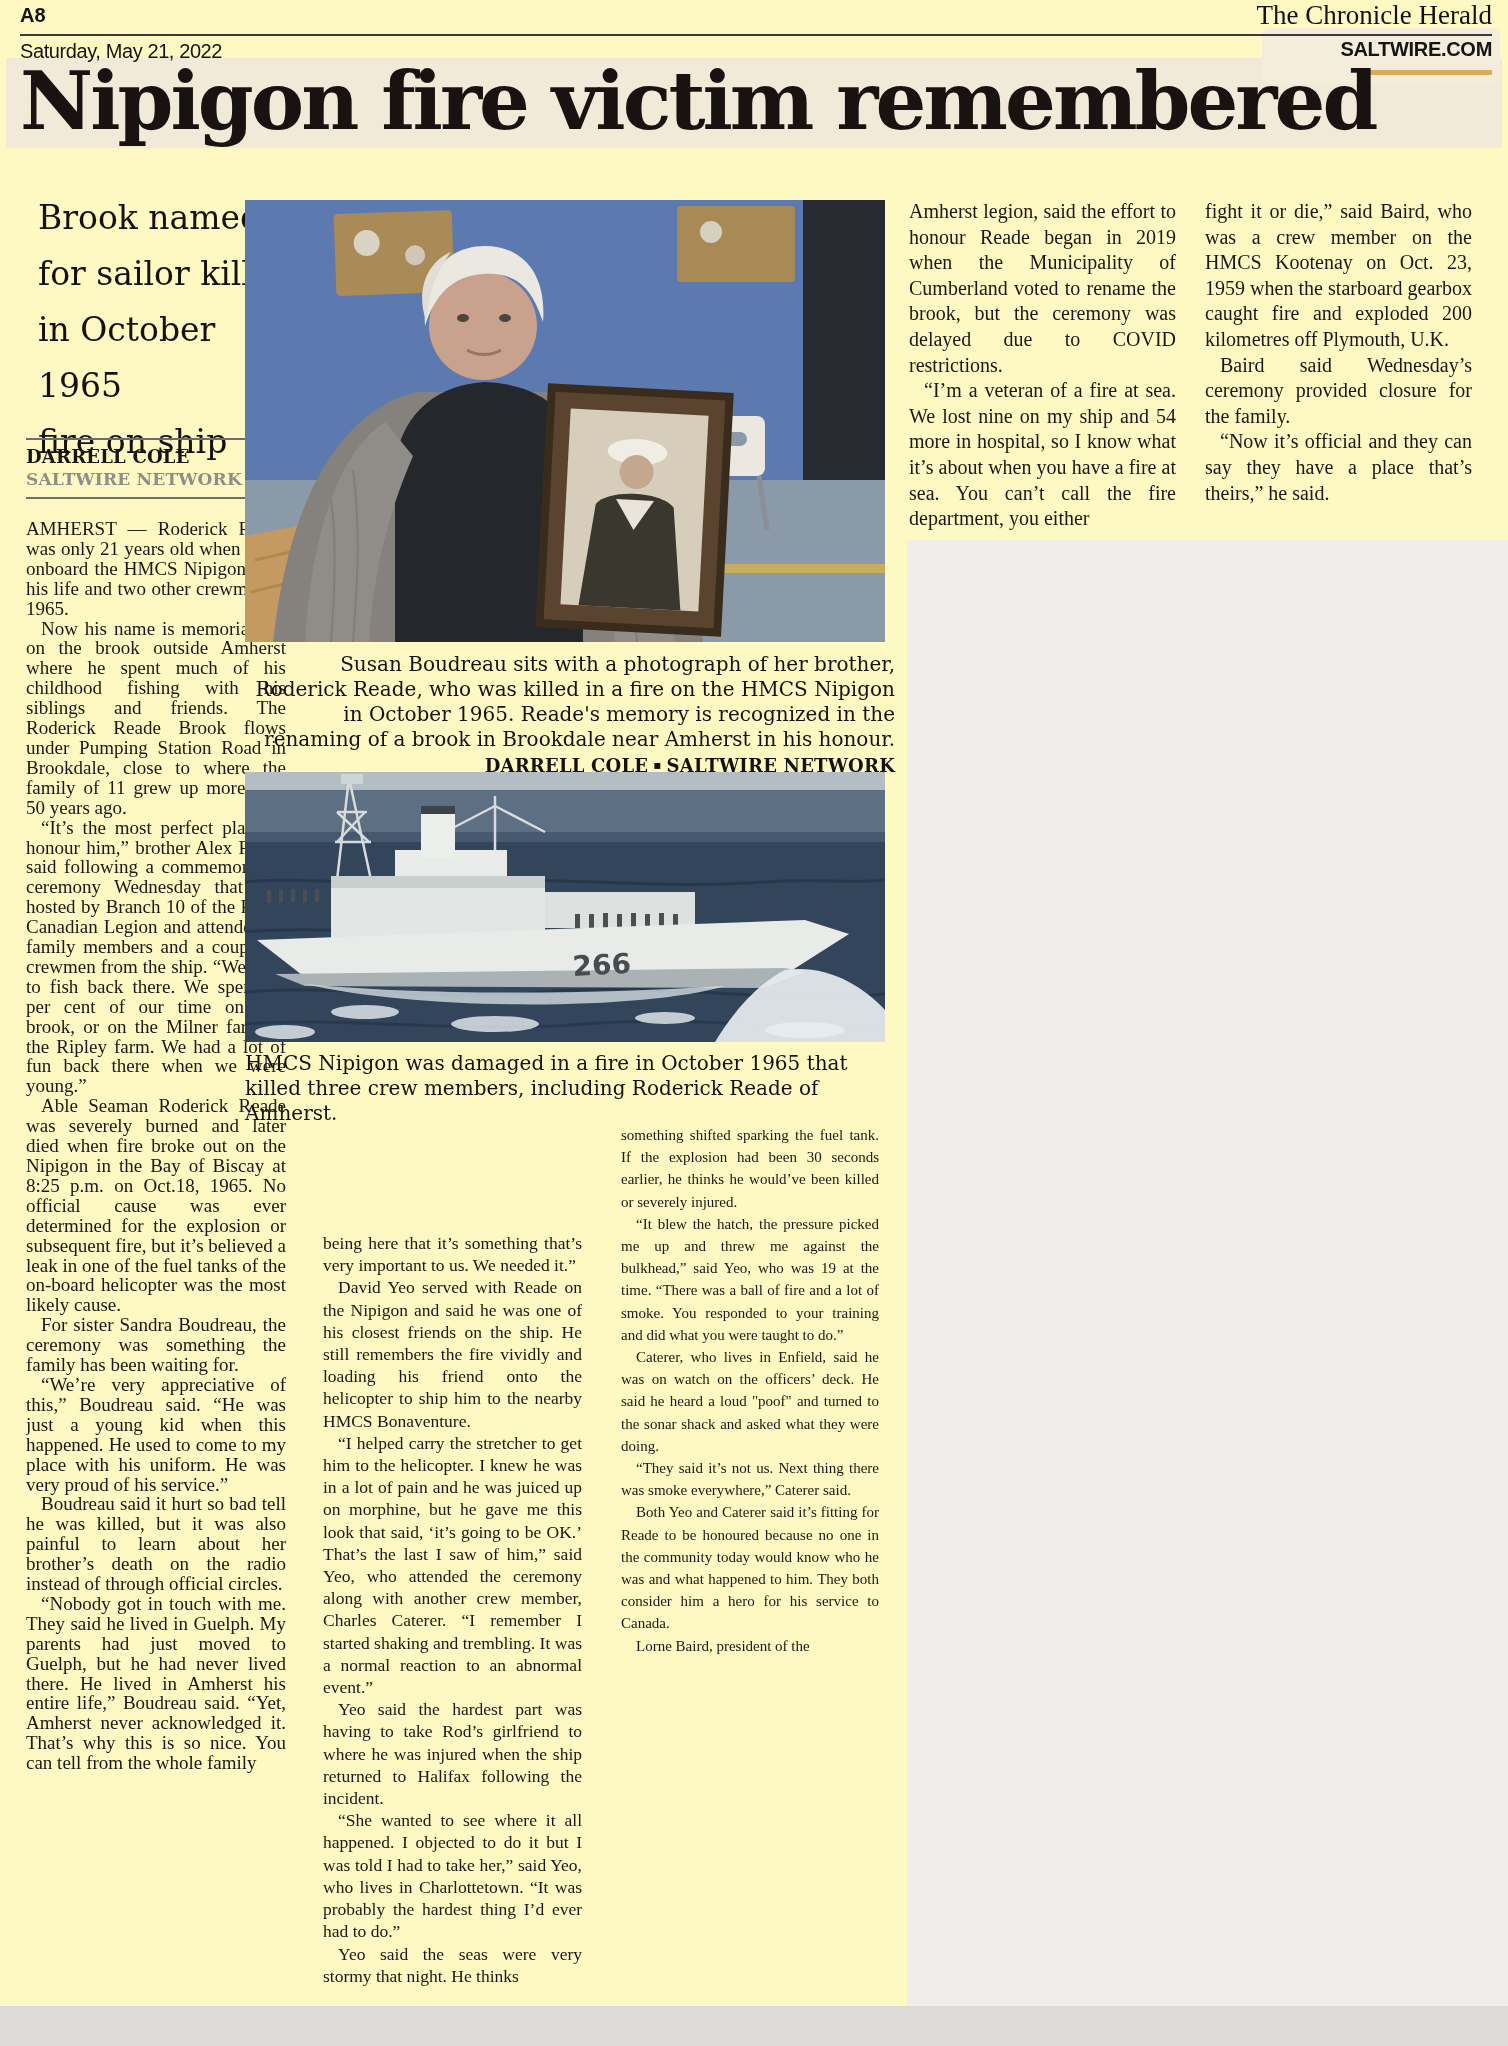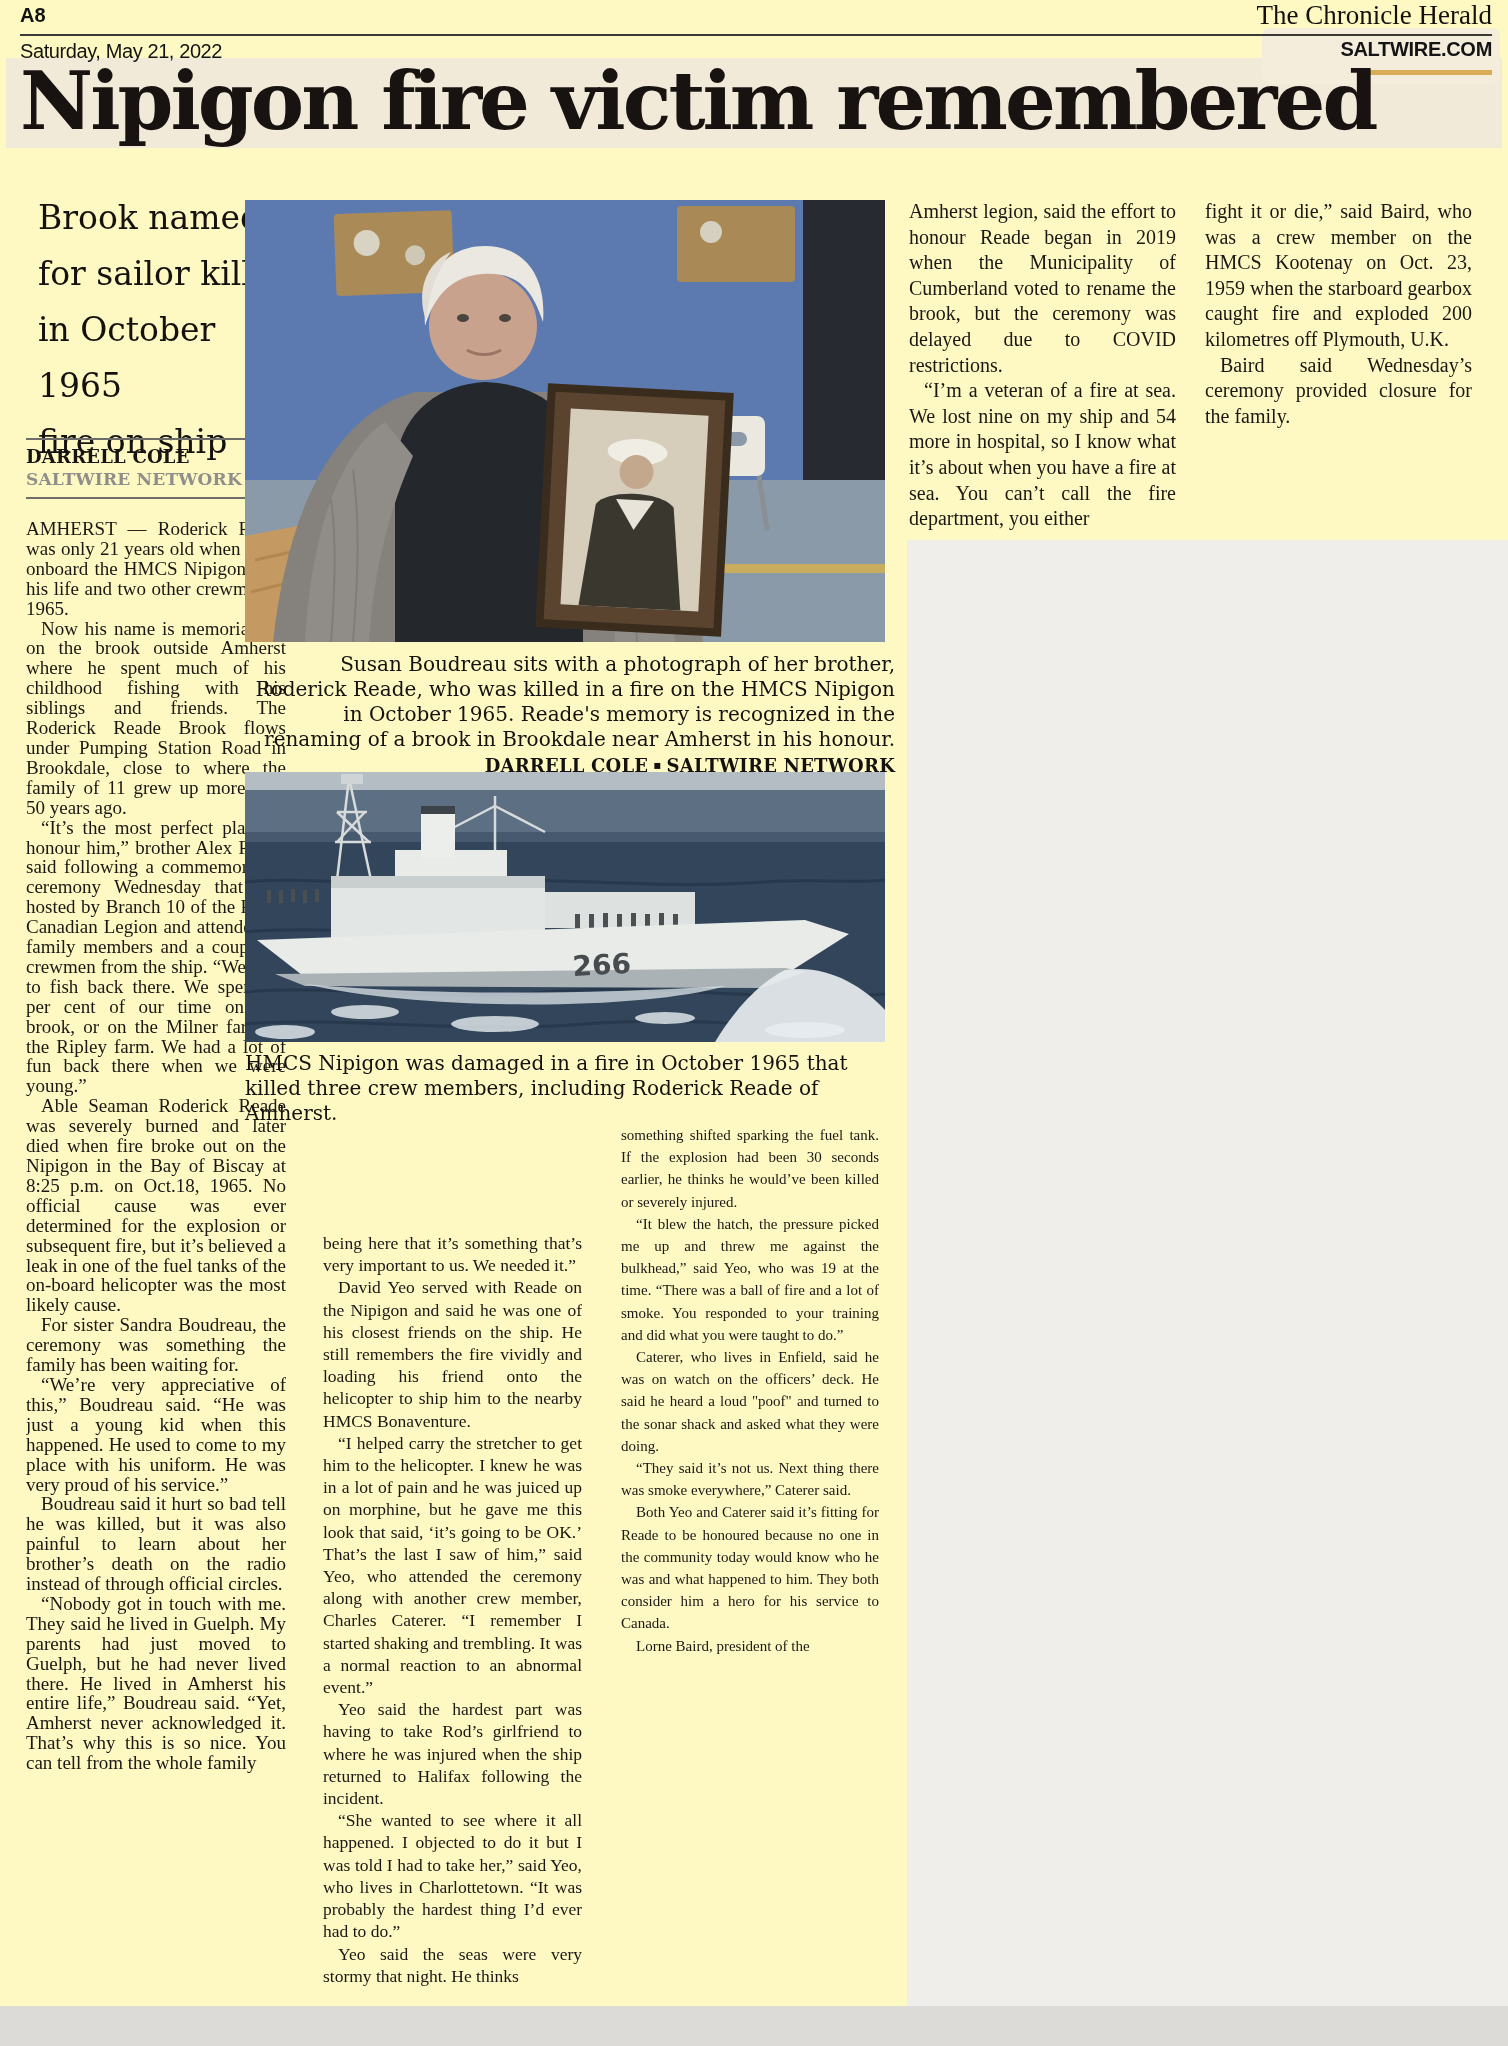--- a/index.html
+++ b/index.html
@@ -110,20 +110,21 @@
   </div>
 
   <div id="col4" class="bodycol">
     <p class="noindent">Amherst legion, said the effort to honour Reade began in 2019 when the Municipality of Cumberland voted to rename the brook, but the ceremony was delayed due to COVID restrictions.</p>
     <p>“I’m a veteran of a fire at sea. We lost nine on my ship and 54 more in hospital, so I know what it’s about when you have a fire at sea. You can’t call the fire department, you either</p>
   </div>
 
   <div id="col5" class="bodycol">
     <p class="noindent">fight it or die,” said Baird, who was a crew member on the HMCS Kootenay on Oct. 23, 1959 when the starboard gearbox caught fire and exploded 200 kilometres off Plymouth, U.K.</p>
     <p>Baird said Wednesday’s ceremony provided closure for the family.</p>
+    <p>“Now it’s official and they can say they have a place that’s theirs,” he said.</p>
   </div>
 
   <div id="photo1" class="photo">
     <svg width="640" height="442" viewBox="0 0 640 442" xmlns="http://www.w3.org/2000/svg">
       <rect width="640" height="442" fill="#5d7ab0"></rect>
       <rect x="558" width="82" height="442" fill="#272b31"></rect>
 
       <g transform="rotate(-2 150 52)">
         <rect x="90" y="12" width="118" height="82" rx="4" fill="#aa8b58"></rect>
         <circle cx="122" cy="42" r="13" fill="#d9d3c3"></circle>

